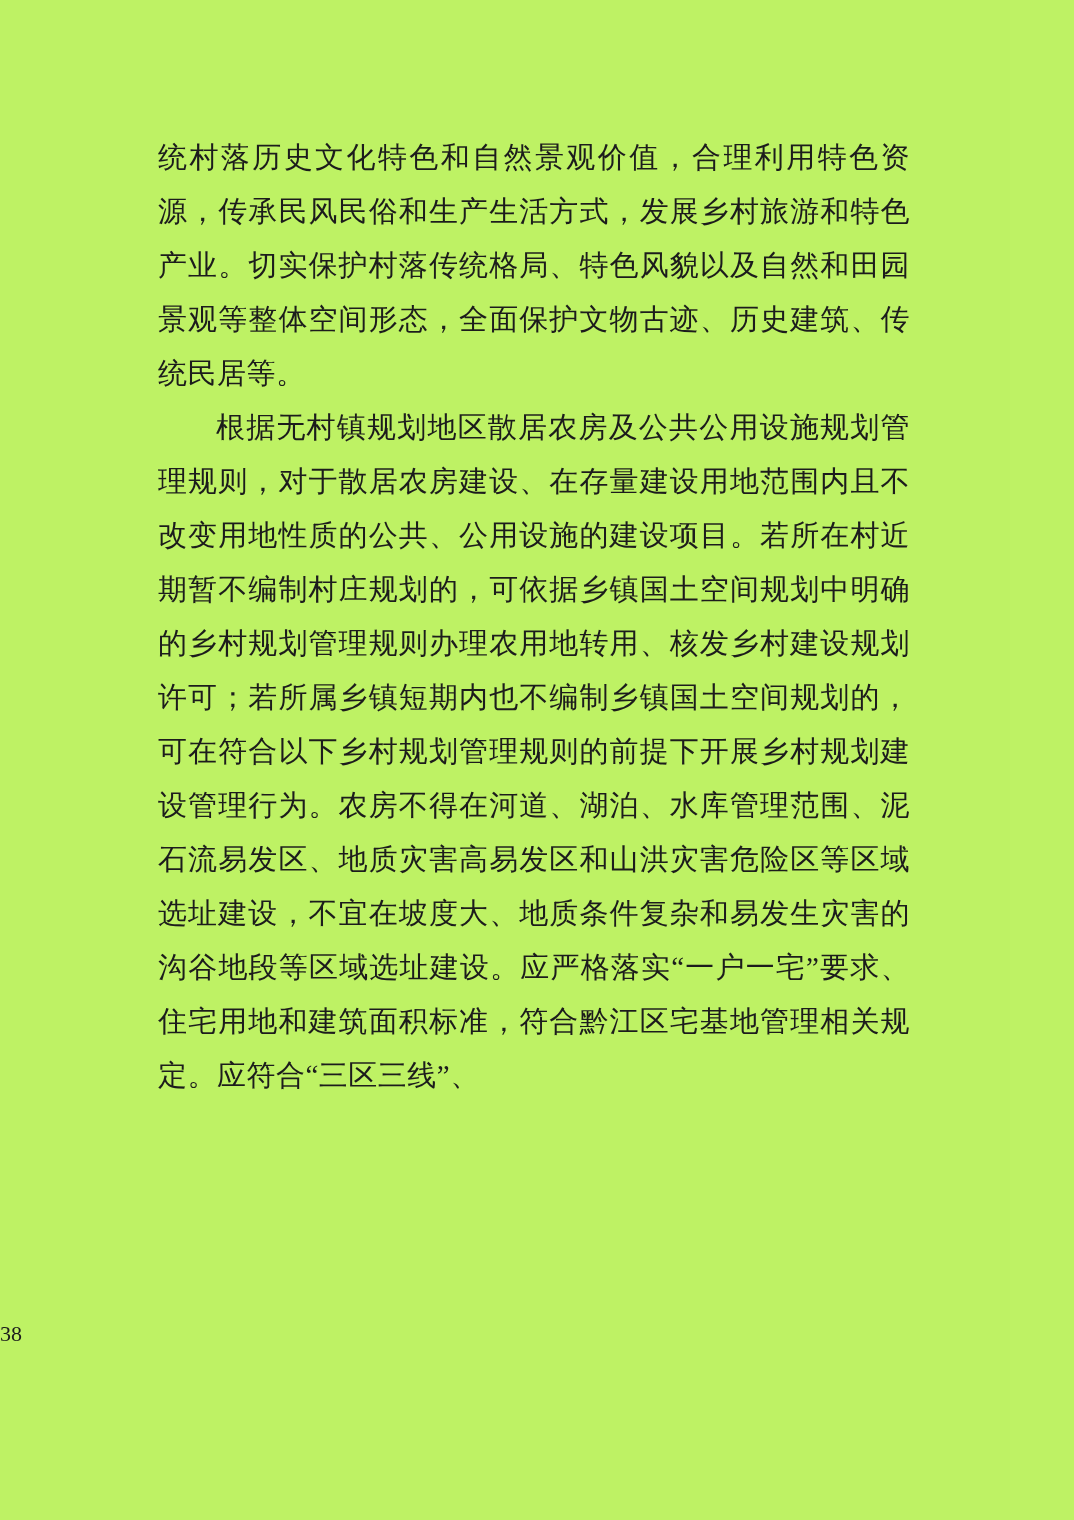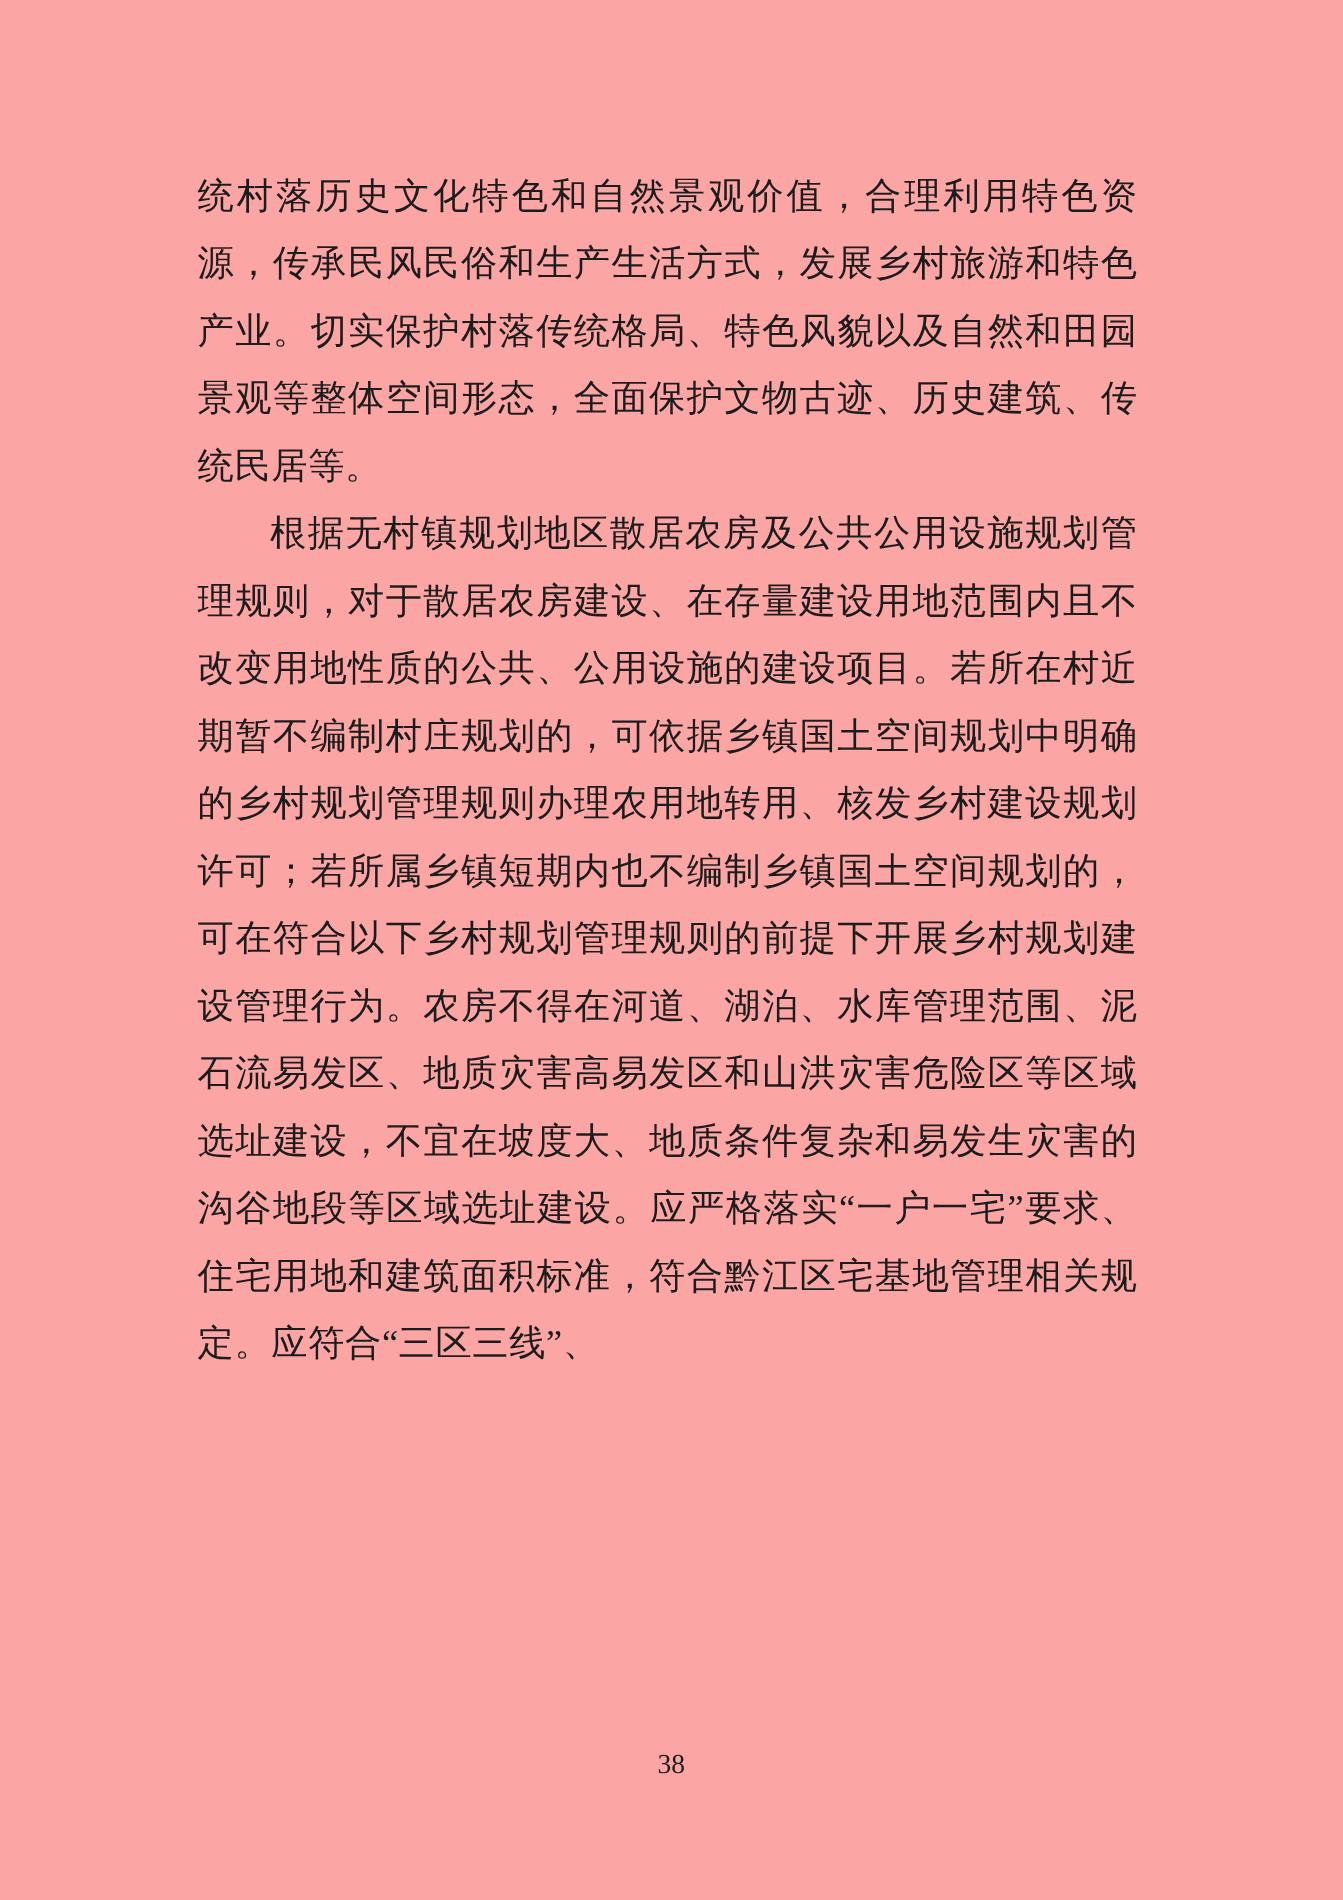--- a/index.html
+++ b/index.html
@@ -4,21 +4,21 @@
 <style>
   html, body {
     margin: 0;
     padding: 0;
     background: #ffffff;
   }
   .page {
     position: relative;
     width: 1074px;
     height: 1520px;
-    background: #fca5a5;
+    background: #bef264;
     overflow: hidden;
     font-family: "Liberation Serif", "DejaVu Serif", serif;
   }
   .content {
     position: absolute;
     left: 158px;
     top: 130px;
     width: 752px;
   }
   .content p {
@@ -31,23 +31,23 @@
     text-justify: inter-character;
     letter-spacing: 0.5px;
     word-break: break-all;
   }
   .content p.indent {
     text-indent: 58px;
   }
   .page-footer {
     position: absolute;
     left: 0;
-    top: 1398px;
+    top: 1321px;
     width: 100%;
-    text-align: center;
+    text-align: left;
     font-size: 22px;
     color: #1c1c1c;
     font-family: "Liberation Serif", "DejaVu Serif", serif;
   }
 </style>
 </head>
 <body>
 
 <div class="page">
   <div class="content">

